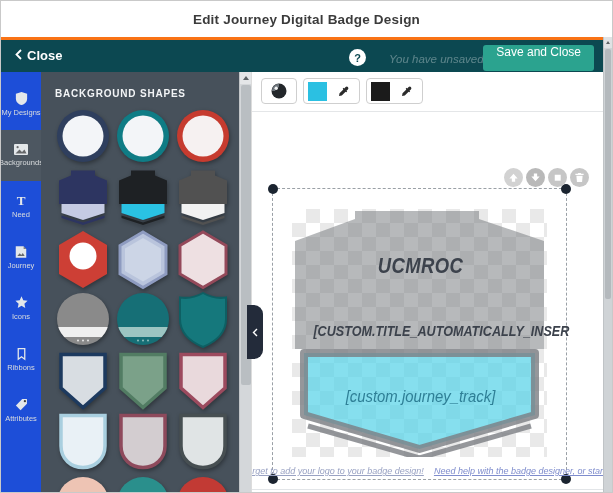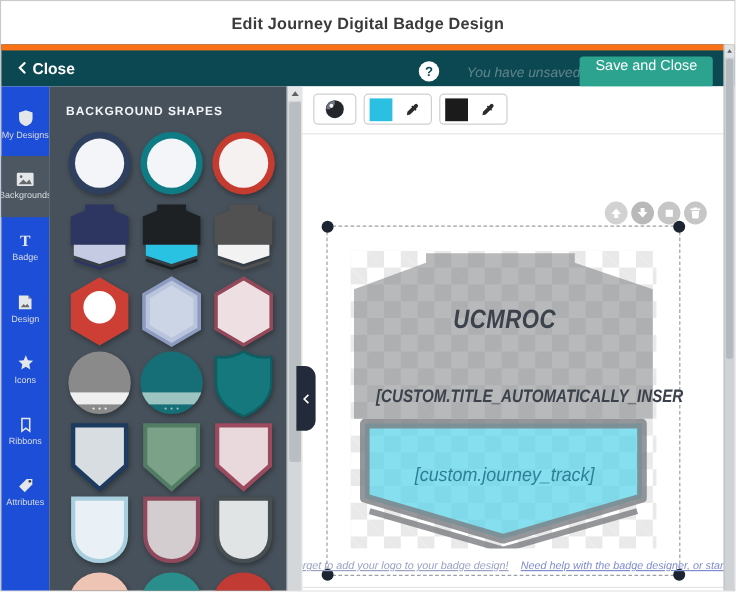--- a/index.html
+++ b/index.html
@@ -8,21 +8,21 @@
          font-family:"Liberation Sans", sans-serif; background:#fff;
          border:1px solid #c9c9c9; }
 
   
   .titlebar { position:absolute; left:0; top:0; width:100%; height:36px; background:#fff;
               display:flex; align-items:center; justify-content:center; }
   .titlebar .t { font-size:13.5px; font-weight:bold; color:#3b3b3b; letter-spacing:.2px; }
 
   
   .header { position:absolute; left:0; top:36px; width:100%; height:35px; background:#0c4851;
-            border-top:5px solid #f97316; }
+            border-top:3px solid #f97316; }
   .close-btn { position:absolute; left:14px; top:8px; display:flex; align-items:center; gap:5px;
                color:#fff; font-size:13px; font-weight:bold; cursor:pointer; }
   .help-btn { position:absolute; left:348px; top:9px; width:17px; height:17px; border-radius:50%;
               background:#fff; color:#0c4851; font-size:11px; font-weight:bold;
               display:flex; align-items:center; justify-content:center; }
   .unsaved { position:absolute; left:388px; top:13px; font-size:11.5px; font-style:italic;
              color:rgba(255,255,255,0.33); white-space:nowrap; }
   .save-btn { position:absolute; right:18px; top:5px; height:26px; padding:0 13px;
               background:#2ba38f; color:#fff; font-size:12px; border-radius:3px;
               display:flex; cursor:pointer; }
@@ -162,31 +162,31 @@
           </svg>
         </span>
         <span class="sb-lb">Backgrounds</span>
       </div>
       <div class="sb-item">
         <span class="sb-ic">
           <svg width="14" height="14" viewBox="0 0 16 16">
             <text x="8" y="13" font-size="15" font-weight="bold" text-anchor="middle" fill="#e3e7ea" font-family="Liberation Serif, serif">T</text>
           </svg>
         </span>
-        <span class="sb-lb">Badge</span>
+        <span class="sb-lb">Need</span>
       </div>
       <div class="sb-item">
         <span class="sb-ic">
           <svg width="14" height="14" viewBox="0 0 16 16">
             <path d="M2,1.5 H11 L14,4.5 V14.5 H2 Z" fill="#e3e7ea"></path>
             <path d="M11,1.5 L14,4.5 H11 Z" fill="rgba(0,0,0,0.45)"></path>
             <path d="M3.8,12.5 L6.5,9.5 L8.3,11.3 L10,9.2 L12.2,12.5 Z" fill="rgba(0,0,0,0.55)"></path>
           </svg>
         </span>
-        <span class="sb-lb">Design</span>
+        <span class="sb-lb">Journey</span>
       </div>
       <div class="sb-item">
         <span class="sb-ic">
           <svg width="15" height="15" viewBox="0 0 16 16">
             <path d="M8,1.2 L9.9,5.6 14.5,6.1 11.1,9.2 12,13.8 8,11.4 4,13.8 4.9,9.2 1.5,6.1 6.1,5.6 Z" fill="#e3e7ea"></path>
           </svg>
         </span>
         <span class="sb-lb">Icons</span>
       </div>
       <div class="sb-item">

